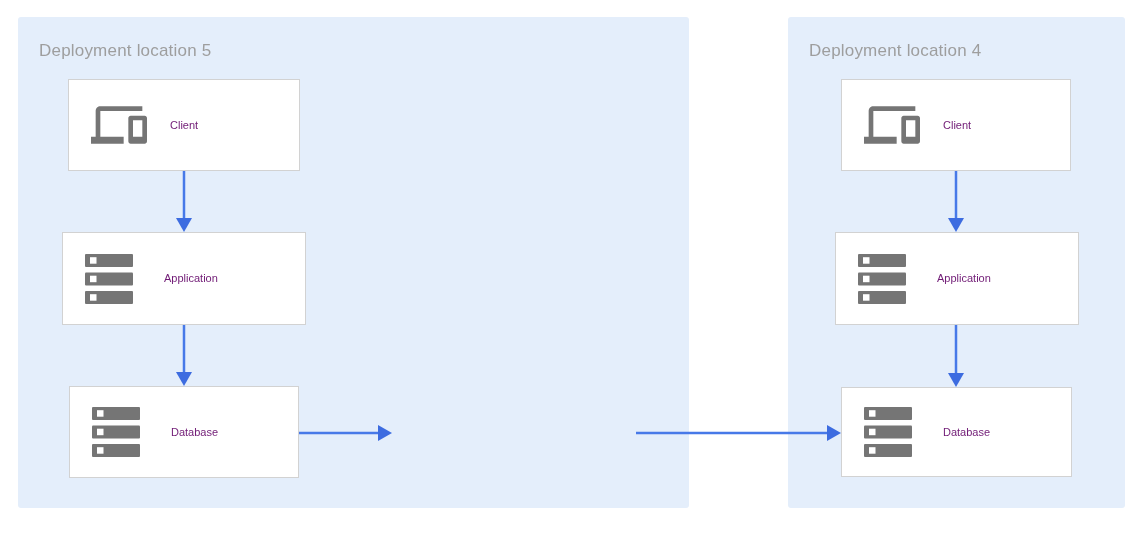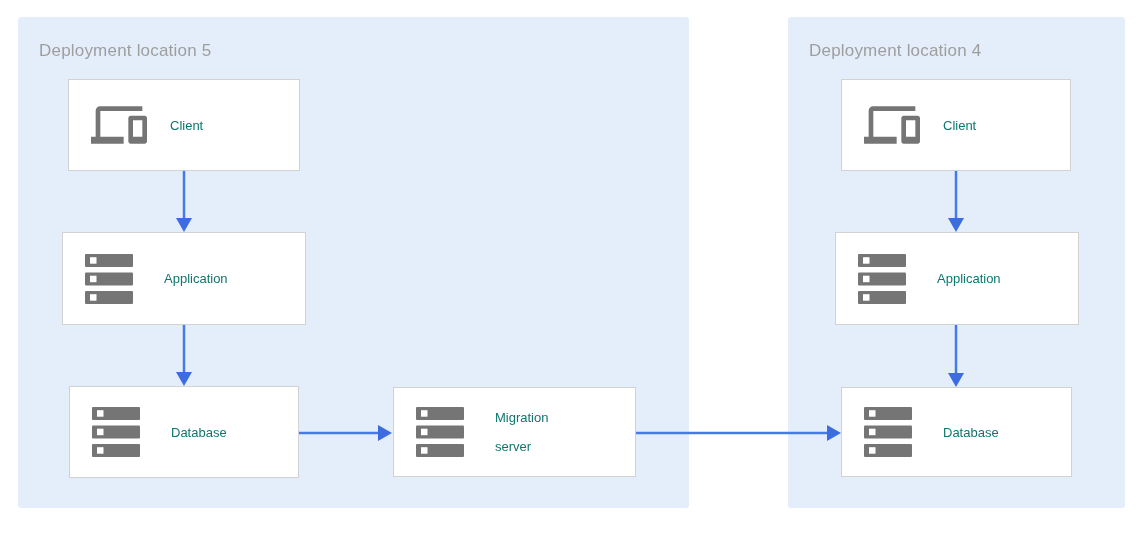--- a/index.html
+++ b/index.html
@@ -33,22 +33,22 @@
     background: #ffffff;
     border: 1px solid #d2d2d2;
     display: flex;
     align-items: center;
     padding-left: 22px;
   }
   .node .icon { display: flex; align-items: center; flex: none; }
   .node .icon.server-stack { margin-right: 31px; }
   .node .icon.devices { margin-right: 23px; }
   .node .label {
-    font-size: 13px;
-    color: #0f766e;
+    font-size: 11px;
+    color: #701a75;
     line-height: 29px;
   }
   #client1   { left: 68px;  top: 79px;  width: 232px; height: 92px; }
   #app1      { left: 62px;  top: 232px; width: 244px; height: 93px; }
   #db1       { left: 69px;  top: 386px; width: 230px; height: 92px; }
   #migration { left: 393px; top: 387px; width: 243px; height: 90px; }
   #client2   { left: 841px; top: 79px;  width: 230px; height: 92px; }
   #app2      { left: 835px; top: 232px; width: 244px; height: 93px; }
   #db2       { left: 841px; top: 387px; width: 231px; height: 90px; }
   #migration .label { width: 92px; }
@@ -136,37 +136,20 @@
         <g fill="#ffffff">
           <rect x="5" y="3.2" width="6.5" height="6.5"></rect>
           <rect x="5" y="21.7" width="6.5" height="6.5"></rect>
           <rect x="5" y="40.2" width="6.5" height="6.5"></rect>
         </g>
       </svg>
     </span>
     <span class="label">Database</span>
   </div>
 
-  <div class="node" id="migration">
-    <span class="icon server-stack">
-      <svg width="48" height="50" viewBox="0 0 48 50">
-        <g fill="#757575">
-          <rect x="0" y="0" width="48" height="13" rx="1"></rect>
-          <rect x="0" y="18.5" width="48" height="13" rx="1"></rect>
-          <rect x="0" y="37" width="48" height="13" rx="1"></rect>
-        </g>
-        <g fill="#ffffff">
-          <rect x="5" y="3.2" width="6.5" height="6.5"></rect>
-          <rect x="5" y="21.7" width="6.5" height="6.5"></rect>
-          <rect x="5" y="40.2" width="6.5" height="6.5"></rect>
-        </g>
-      </svg>
-    </span>
-    <span class="label">Migration server</span>
-  </div>
 
   <div class="node" id="client2">
     <span class="icon devices">
       <svg width="56" height="56" viewBox="0 0 24 24">
           <path fill="#757575" d="M4 6h18V4H4c-1.1 0-2 .9-2 2v11H0v3h14v-3H4V6zm19 2h-6c-.55 0-1 .45-1 1v10c0 .55.45 1 1 1h6c.55 0 1-.45 1-1V9c0-.55-.45-1-1-1zm-1 9h-4v-7h4v7z"></path>
         </svg>
     </span>
     <span class="label">Client</span>
   </div>
 

